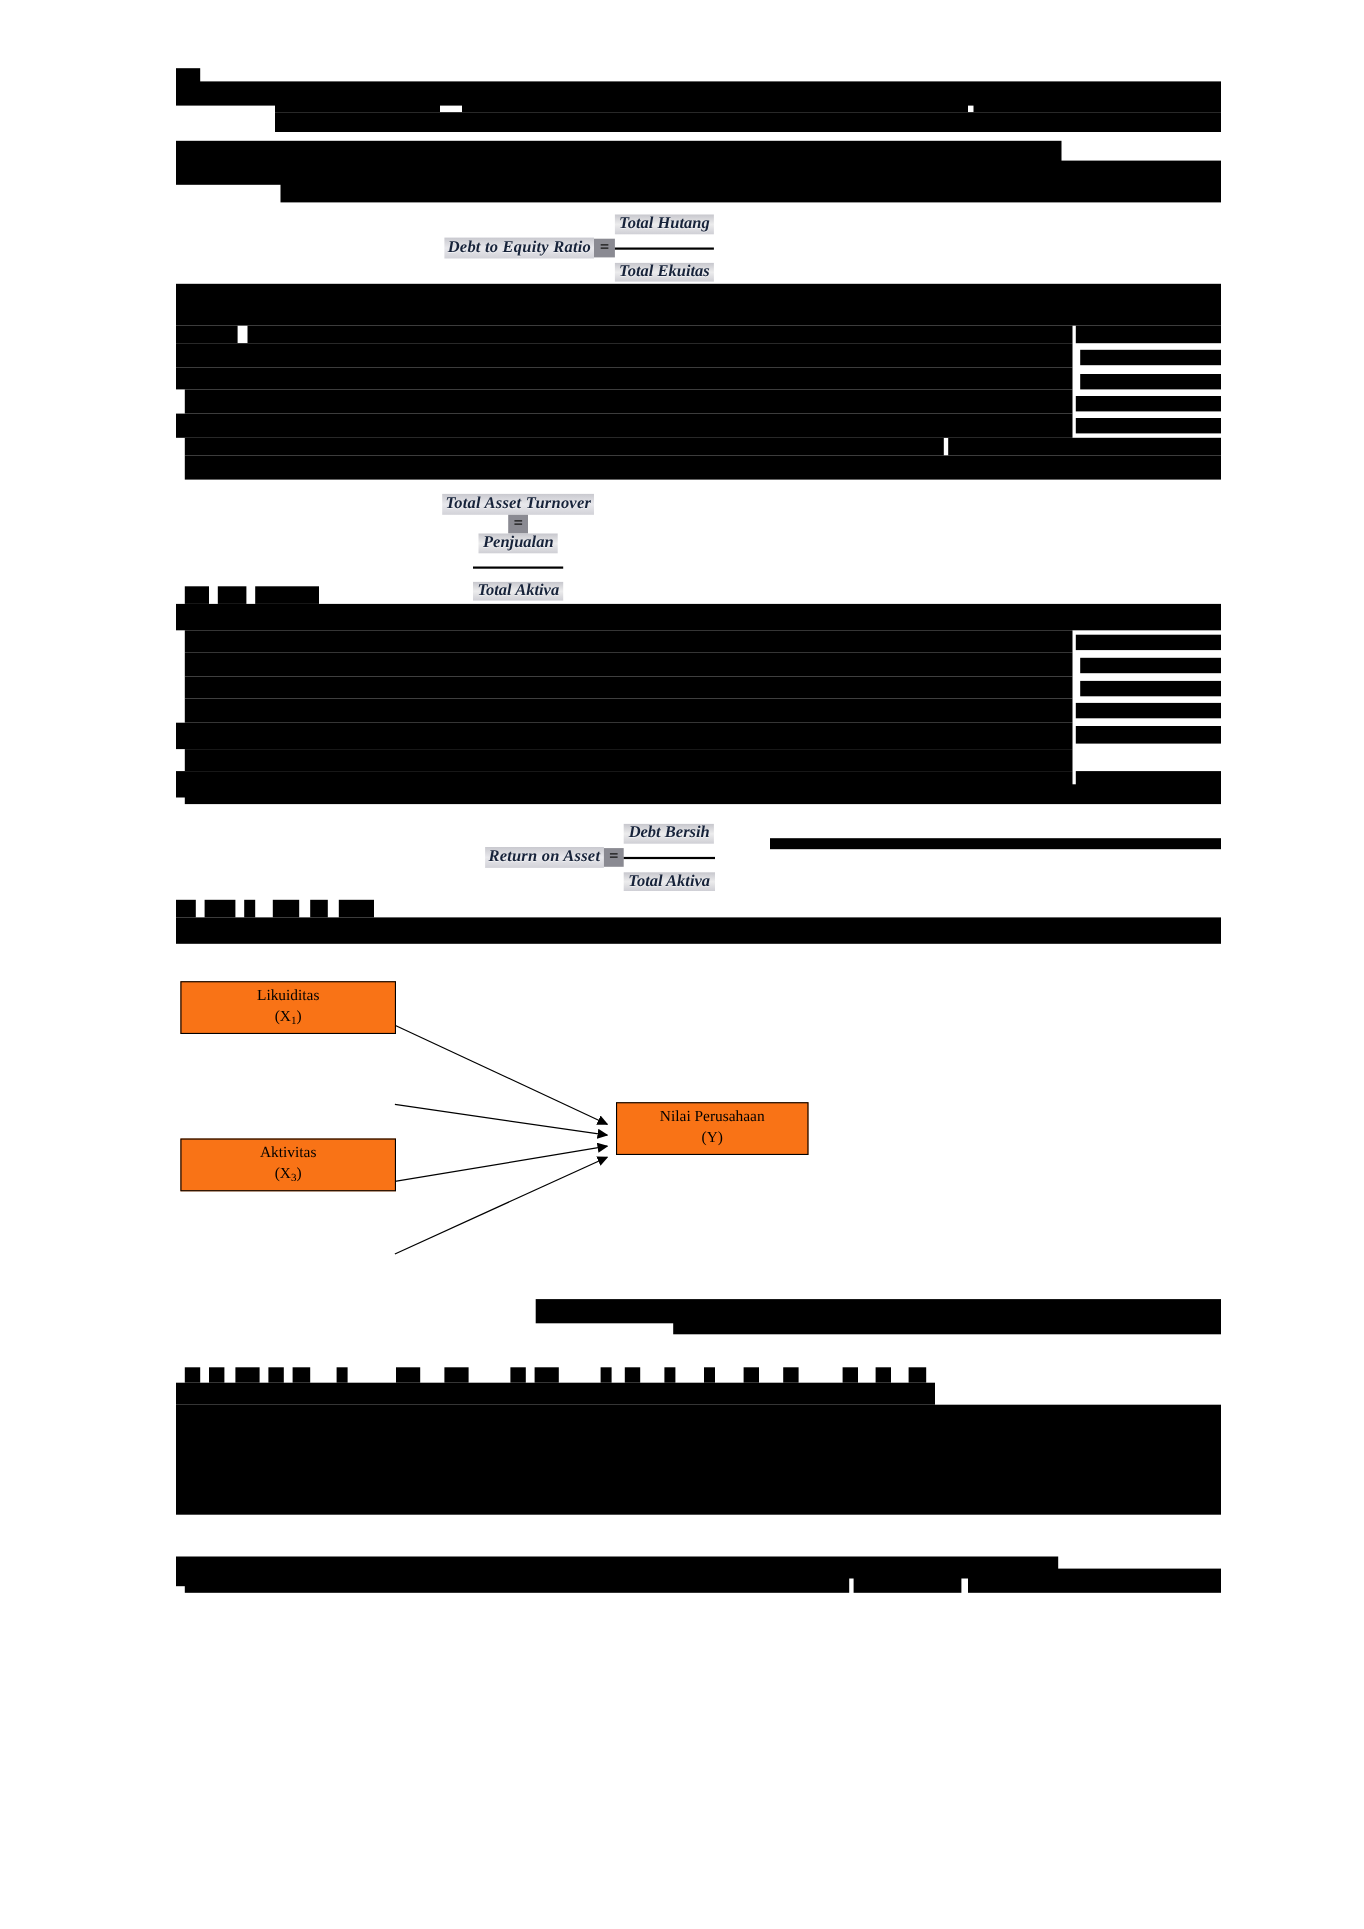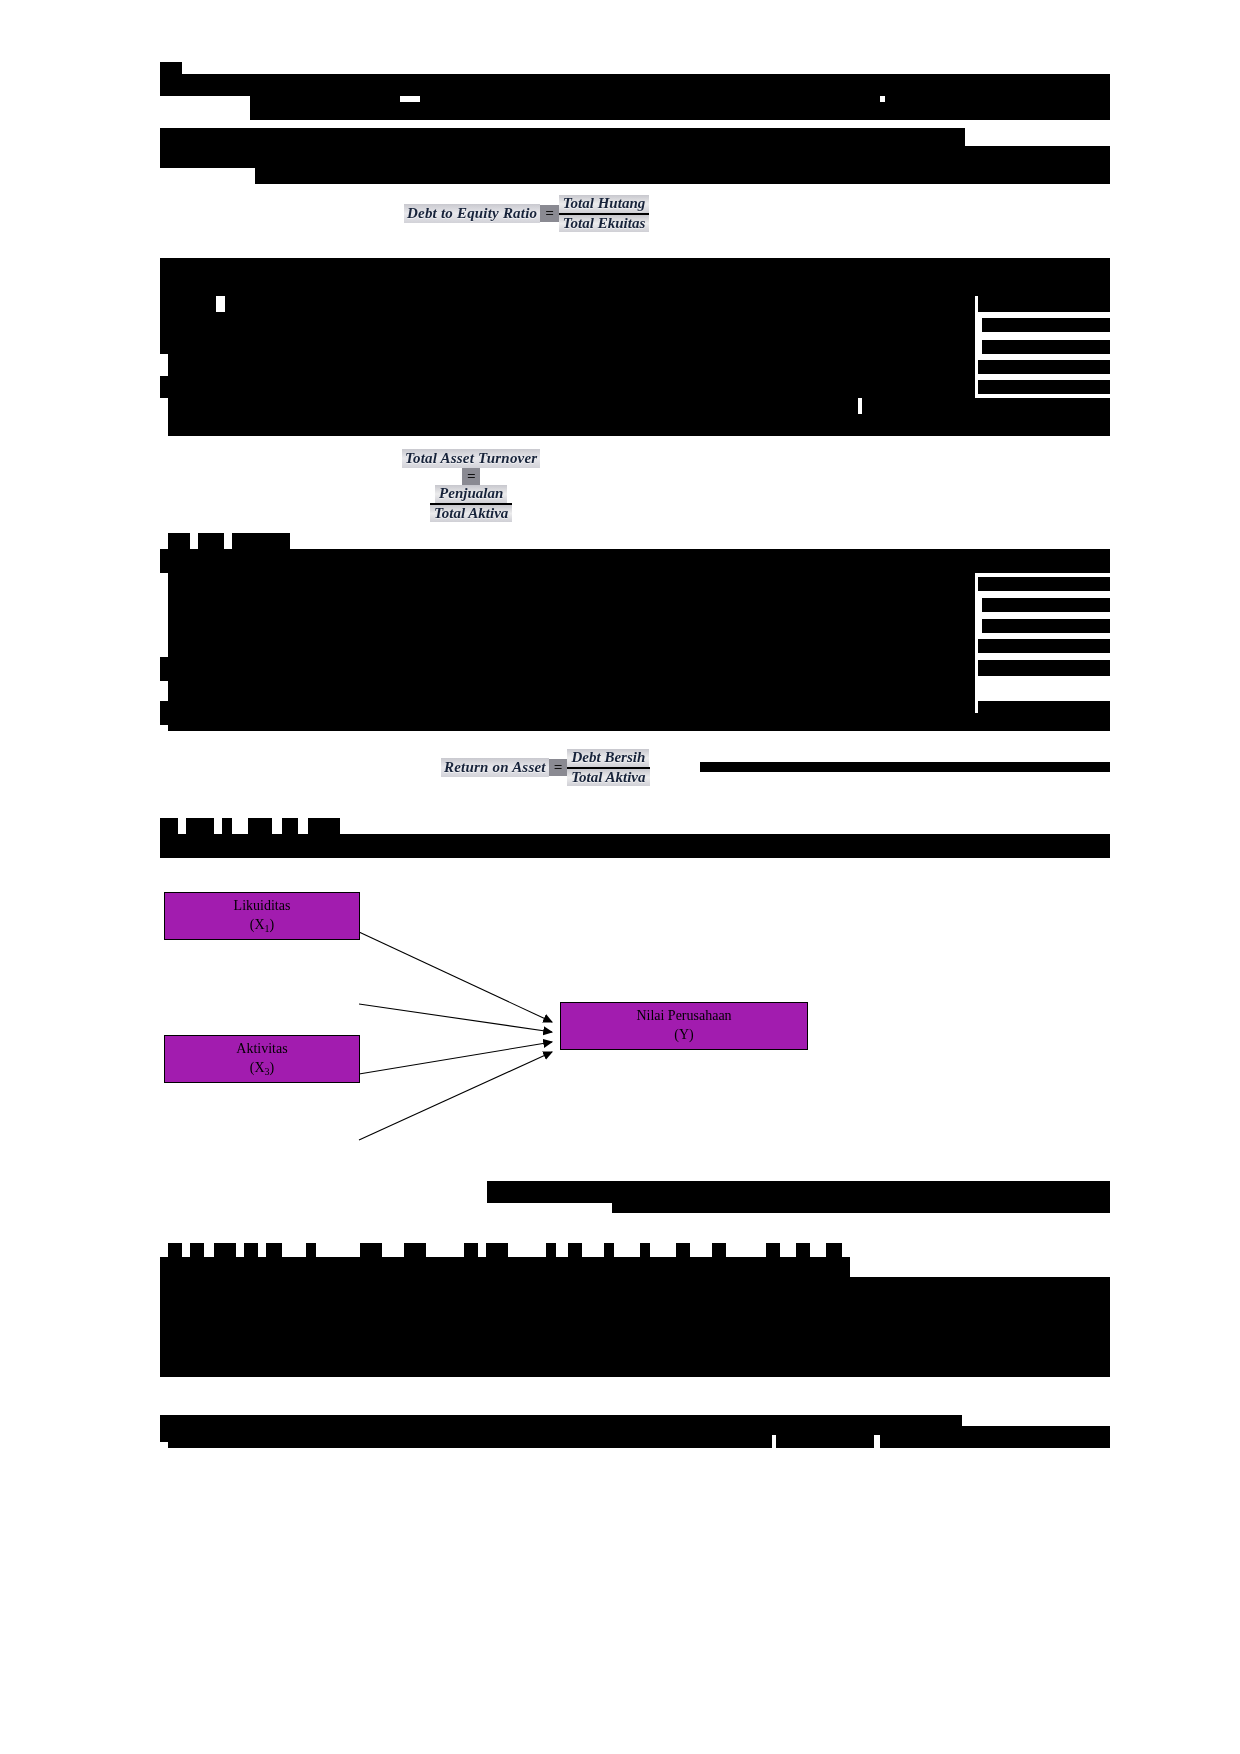--- a/index.html
+++ b/index.html
@@ -47,20 +47,21 @@
     font-size: 15px;
     padding: 0 5px;
     color: #111;
     background: #8a8a92;
   }
   .fx-frac {
     display: inline-flex;
     flex-direction: column;
     align-items: center;
     line-height: 1.04;
+    gap: 12px;
   }
   .fx-frac .num,
   .fx-frac .den {
     font-size: 15px;
     padding: 1px 4px;
     color: #17233a;
     background: linear-gradient(180deg,#c7c7cd 0%,#ececed 50%,#cfcfd5 100%);
     text-shadow: 0 1px 0 rgba(255,255,255,.5);
   }
   .fx-frac .bar {
@@ -73,21 +74,21 @@
   #diagram {
     position: absolute;
     left: 160px;
     top: 880px;
     width: 700px;
     height: 290px;
   }
   .dbox {
     position: absolute;
     border: 1px solid #000000;
-    background: #a21caf;
+    background: #f97316;
     box-sizing: border-box;
     display: flex;
     flex-direction: column;
     align-items: center;
     justify-content: center;
     font-family: "Liberation Serif", "DejaVu Serif", serif;
     font-size: 14px;
     color: #000000;
     line-height: 1.35;
   }
@@ -221,21 +222,21 @@
       <span class="l2">(X<sub>1</sub>)</span>
     </div>
 
 
     <div class="dbox" style="left:4px; top:155px; width:196px; height:48px;">
       <span class="l1">Aktivitas</span>
       <span class="l2">(X<sub>3</sub>)</span>
     </div>
 
 
-    <div class="dbox" style="left:400px; top:122px; width:248px; height:48px;">
+    <div class="dbox" style="left:400px; top:122px; width:175px; height:48px;">
       <span class="l1">Nilai Perusahaan</span>
       <span class="l2">(Y)</span>
     </div>
   </div>
 
   <div class="redact" style="left:487px; top:1181px; width:623px; height:22px;"></div>
   <div class="redact" style="left:612px; top:1199px; width:498px; height:14px;"></div>
 
   <div class="redact" style="left:168px; top:1243px; width:14px; height:14px;"></div>
   <div class="redact" style="left:190px; top:1243px; width:14px; height:14px;"></div>

